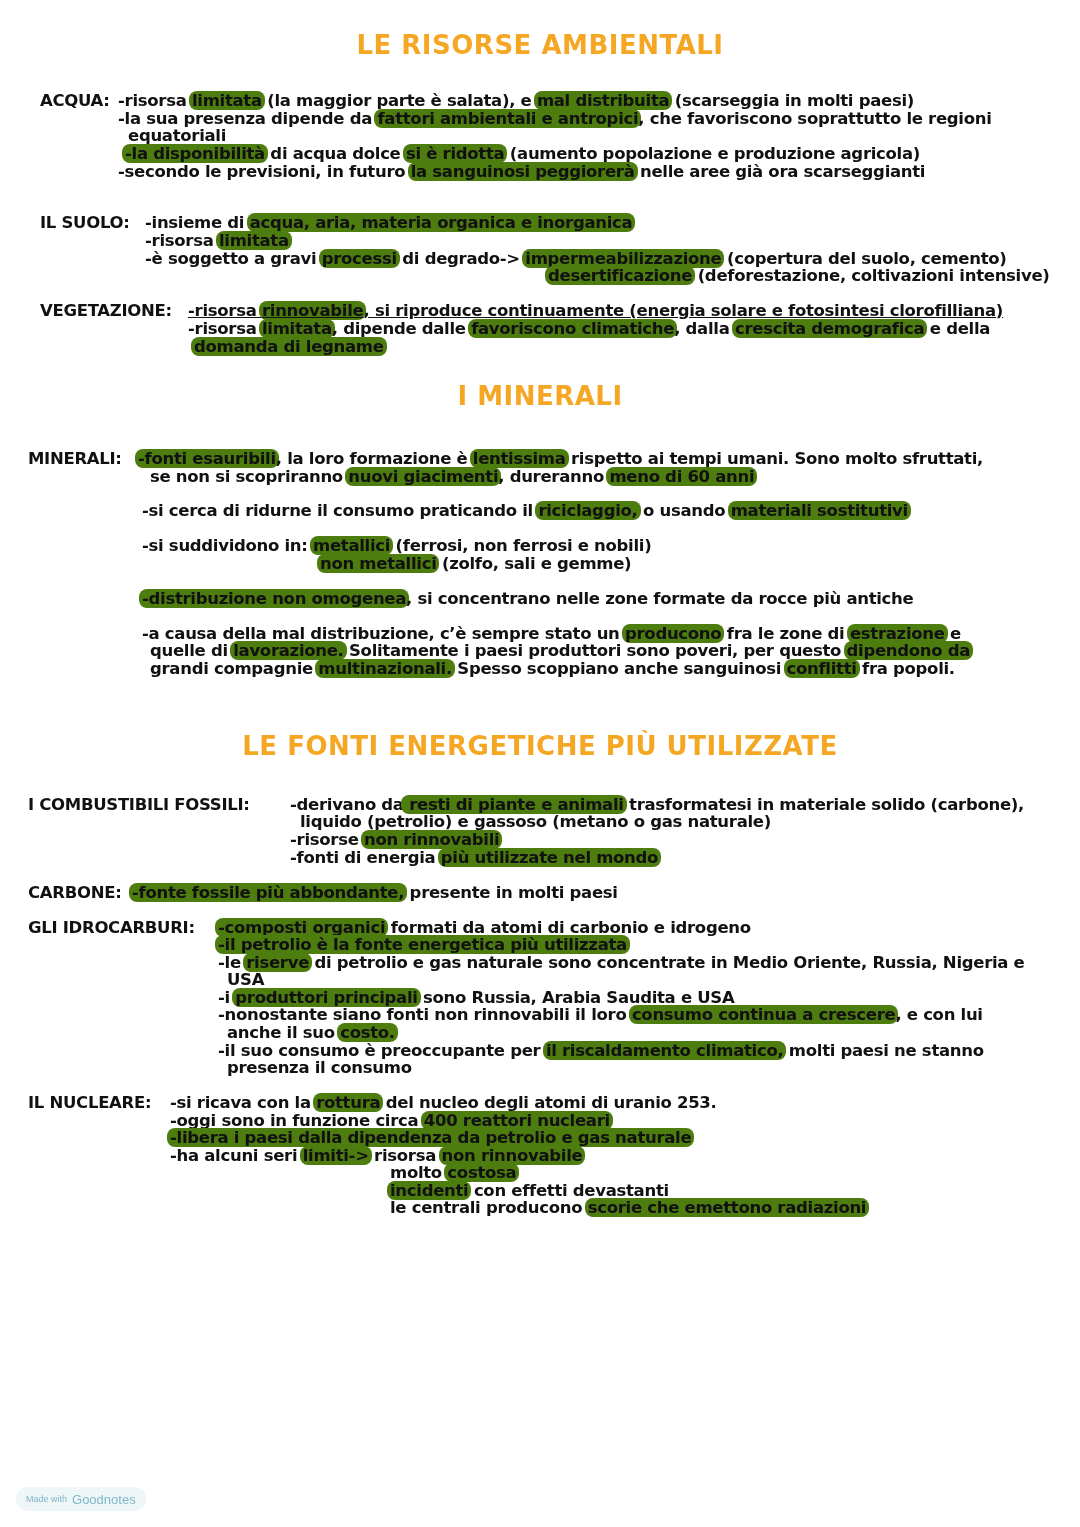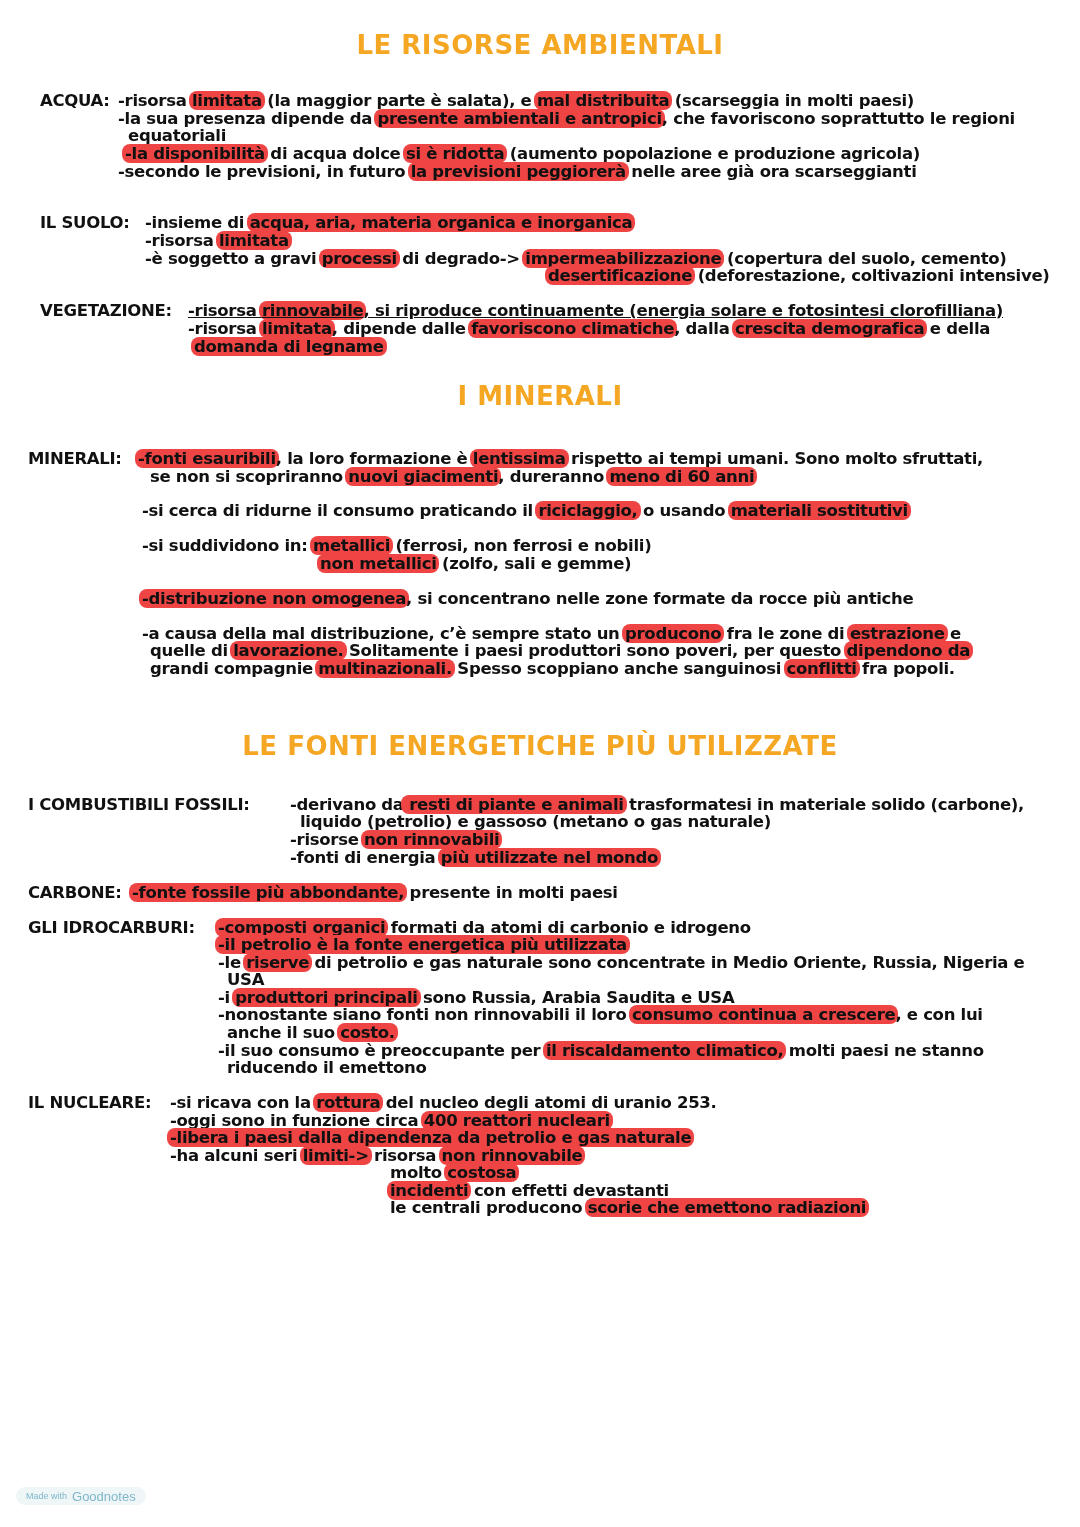--- a/index.html
+++ b/index.html
@@ -9,47 +9,47 @@
     }
     .title {
       position: absolute; left: 0; width: 1080px; text-align: center;
       color: #F5A623; font-weight: bold; font-size: 26px; letter-spacing: 0.5px;
       font-family: "DejaVu Sans", sans-serif;
     }
     .block { position: absolute; font-size: 16.5px; line-height: 17.6px; font-weight: bold; letter-spacing: -0.3px; }
     .label { position: absolute; white-space: nowrap; }
     .line { position: absolute; white-space: nowrap; }
     .hl {
-      background: #ef4444;
+      background: #4d7c0f;
       border-radius: 8px;
       padding: 0 3px;
       margin: 7px -3px;
     }
     .footer-badge {
-      position: absolute; left: 16px; top: 1487px; height: 18px; padding: 0 10px;
+      position: absolute; left: 16px; top: 1487px; height: 24px; padding: 0 10px;
       border-radius: 12px; background: #EEF6F8; display: flex; align-items: center; gap: 5px;
       font-family: "Liberation Sans", sans-serif; color: #7FB6C9;
     }
     .footer-badge .small { font-size: 9px; }
     .footer-badge .brand { font-size: 13px; }
   </style>
 </head>
 <body>
 
 <div id="page">
     <div class="title" style="top: 30px;">LE RISORSE AMBIENTALI</div>
     <div class="title" style="top: 381px;">I MINERALI</div>
     <div class="title" style="top: 731px;">LE FONTI ENERGETICHE PIÙ UTILIZZATE</div>
     <div class="block" style="left: 0px; top: 0px;">
       <div class="label" style="left: 40px; top: 92px;">ACQUA:</div>
       <div class="line" style="left: 118px; top: 92px;"><span>-risorsa </span><span class="hl">limitata</span><span> (la maggior parte è salata), e </span><span class="hl">mal distribuita</span><span> (scarseggia in molti paesi)</span></div>
-      <div class="line" style="left: 118px; top: 110px;"><span>-la sua presenza dipende da </span><span class="hl">presente ambientali e antropici</span><span>, che favoriscono soprattutto le regioni</span></div>
+      <div class="line" style="left: 118px; top: 110px;"><span>-la sua presenza dipende da </span><span class="hl">fattori ambientali e antropici</span><span>, che favoriscono soprattutto le regioni</span></div>
       <div class="line" style="left: 128px; top: 127px;"><span>equatoriali</span></div>
       <div class="line" style="left: 125px; top: 145px;"><span class="hl">-la disponibilità</span><span> di acqua dolce </span><span class="hl">si è ridotta</span><span> (aumento popolazione e produzione agricola)</span></div>
-      <div class="line" style="left: 118px; top: 163px;"><span>-secondo le previsioni, in futuro </span><span class="hl">la previsioni peggiorerà</span><span> nelle aree già ora scarseggianti</span></div>
+      <div class="line" style="left: 118px; top: 163px;"><span>-secondo le previsioni, in futuro </span><span class="hl">la sanguinosi peggiorerà</span><span> nelle aree già ora scarseggianti</span></div>
     </div>
     <div class="block" style="left: 0px; top: 0px;">
       <div class="label" style="left: 40px; top: 214px;">IL SUOLO:</div>
       <div class="line" style="left: 145px; top: 214px;"><span>-insieme di </span><span class="hl">acqua, aria, materia organica e inorganica</span></div>
       <div class="line" style="left: 145px; top: 232px; text-align: center;"><span>-risorsa </span><span class="hl">limitata</span></div>
       <div class="line" style="left: 145px; top: 250px;"><span>-è soggetto a gravi </span><span class="hl">processi</span><span> di degrado-&gt; </span><span class="hl">impermeabilizzazione</span><span> (copertura del suolo, cemento)</span></div>
       <div class="line" style="left: 548px; top: 267px;"><span class="hl">desertificazione</span><span> (deforestazione, coltivazioni intensive)</span></div>
     </div>
     <div class="block" style="left: 0px; top: 0px;">
       <div class="label" style="left: 40px; top: 302px;">VEGETAZIONE:</div>
@@ -83,21 +83,21 @@
     <div class="block" style="left: 0px; top: 0px;">
       <div class="label" style="left: 28px; top: 919px;">GLI IDROCARBURI:</div>
       <div class="line" style="left: 218px; top: 919px;"><span class="hl">-composti organici</span><span> formati da atomi di carbonio e idrogeno</span></div>
       <div class="line" style="left: 218px; top: 936px;"><span class="hl">-il petrolio è la fonte energetica più utilizzata</span></div>
       <div class="line" style="left: 218px; top: 954px;"><span>-le </span><span class="hl">riserve</span><span> di petrolio e gas naturale sono concentrate in Medio Oriente, Russia, Nigeria e</span></div>
       <div class="line" style="left: 227px; top: 971px;"><span>USA</span></div>
       <div class="line" style="left: 218px; top: 989px;"><span>-i </span><span class="hl">produttori principali</span><span> sono Russia, Arabia Saudita e USA</span></div>
       <div class="line" style="left: 218px; top: 1006px;"><span>-nonostante siano fonti non rinnovabili il loro </span><span class="hl">consumo continua a crescere</span><span>, e con lui</span></div>
       <div class="line" style="left: 227px; top: 1024px;"><span>anche il suo </span><span class="hl">costo.</span></div>
       <div class="line" style="left: 218px; top: 1042px;"><span>-il suo consumo è preoccupante per </span><span class="hl">il riscaldamento climatico,</span><span> molti paesi ne stanno</span></div>
-      <div class="line" style="left: 227px; top: 1059px;"><span>riducendo il emettono</span></div>
+      <div class="line" style="left: 227px; top: 1059px;"><span>presenza il consumo</span></div>
     </div>
     <div class="block" style="left: 0px; top: 0px;">
       <div class="label" style="left: 28px; top: 1094px;">IL NUCLEARE:</div>
       <div class="line" style="left: 170px; top: 1094px;"><span>-si ricava con la </span><span class="hl">rottura</span><span> del nucleo degli atomi di uranio 253.</span></div>
       <div class="line" style="left: 170px; top: 1112px;"><span>-oggi sono in funzione circa </span><span class="hl">400 reattori nucleari</span></div>
       <div class="line" style="left: 170px; top: 1129px;"><span class="hl">-libera i paesi dalla dipendenza da petrolio e gas naturale</span></div>
       <div class="line" style="left: 170px; top: 1147px;"><span>-ha alcuni seri </span><span class="hl">limiti-&gt;</span><span> risorsa </span><span class="hl">non rinnovabile</span></div>
       <div class="line" style="left: 390px; top: 1164px;"><span>molto </span><span class="hl">costosa</span></div>
       <div class="line" style="left: 390px; top: 1182px;"><span class="hl">incidenti</span><span> con effetti devastanti</span></div>
       <div class="line" style="left: 390px; top: 1199px;"><span>le centrali producono </span><span class="hl">scorie che emettono radiazioni</span></div>

